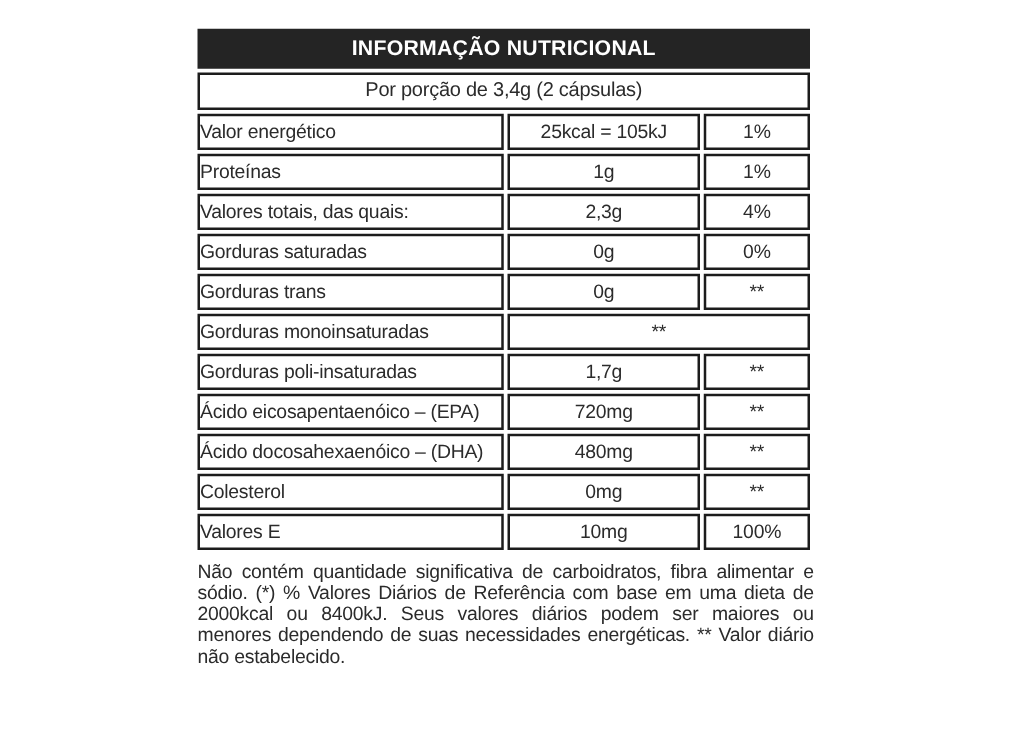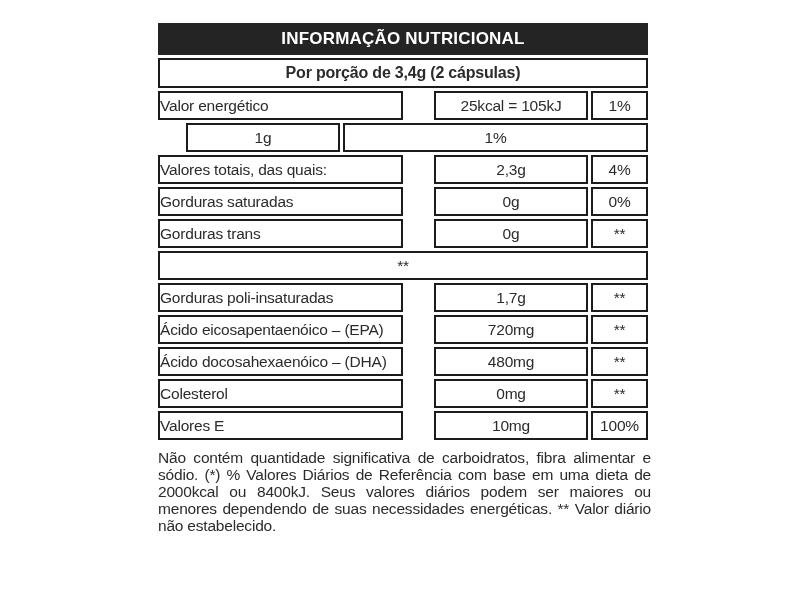--- a/index.html
+++ b/index.html
@@ -40,23 +40,23 @@
     height: 29px;
     display: flex;
     align-items: center;
     font-size: 15.5px;
     letter-spacing: -0.2px;
     white-space: nowrap;
   }
   .cell.full { flex: 1 1 auto; justify-content: center; }
   .cell.span2 { flex: 0 0 402px; justify-content: center; }
   .cell.name { flex: 0 0 245px; padding-left: 0; }
-  .cell.value { flex: 0 0 154px; justify-content: center; margin-left: 28px; }
+  .cell.value { flex: 0 0 154px; justify-content: center; }
   .cell.vd { flex: 1 1 auto; justify-content: center; }
-  .cell.hrow { height: 30px; font-weight: bold; font-size: 16px; }
+  .cell.hrow { height: 30px; font-weight: normal; font-size: 16px; }
   .footnote {
     margin-top: 9px;
     width: 493px;
     font-size: 15.5px;
     line-height: 17px;
     letter-spacing: -0.2px;
     text-align: justify;
     color: #2b2b2b;
   }
 </style>
@@ -72,20 +72,21 @@
   </div>
 
 
   <div class="row">
     <div class="cell name">Valor energético</div>
     <div class="cell value">25kcal = 105kJ</div>
     <div class="cell vd">1%</div>
   </div>
 
   <div class="row">
+    <div class="cell name">Proteínas</div>
     <div class="cell value">1g</div>
     <div class="cell vd">1%</div>
   </div>
 
   <div class="row">
     <div class="cell name">Valores totais, das quais:</div>
     <div class="cell value">2,3g</div>
     <div class="cell vd">4%</div>
   </div>
 
@@ -95,20 +96,21 @@
     <div class="cell vd">0%</div>
   </div>
 
   <div class="row">
     <div class="cell name">Gorduras trans</div>
     <div class="cell value">0g</div>
     <div class="cell vd">**</div>
   </div>
 
   <div class="row">
+    <div class="cell name">Gorduras monoinsaturadas</div>
     <div class="cell vd">**</div>
   </div>
 
   <div class="row">
     <div class="cell name">Gorduras poli-insaturadas</div>
     <div class="cell value">1,7g</div>
     <div class="cell vd">**</div>
   </div>
 
   <div class="row">

